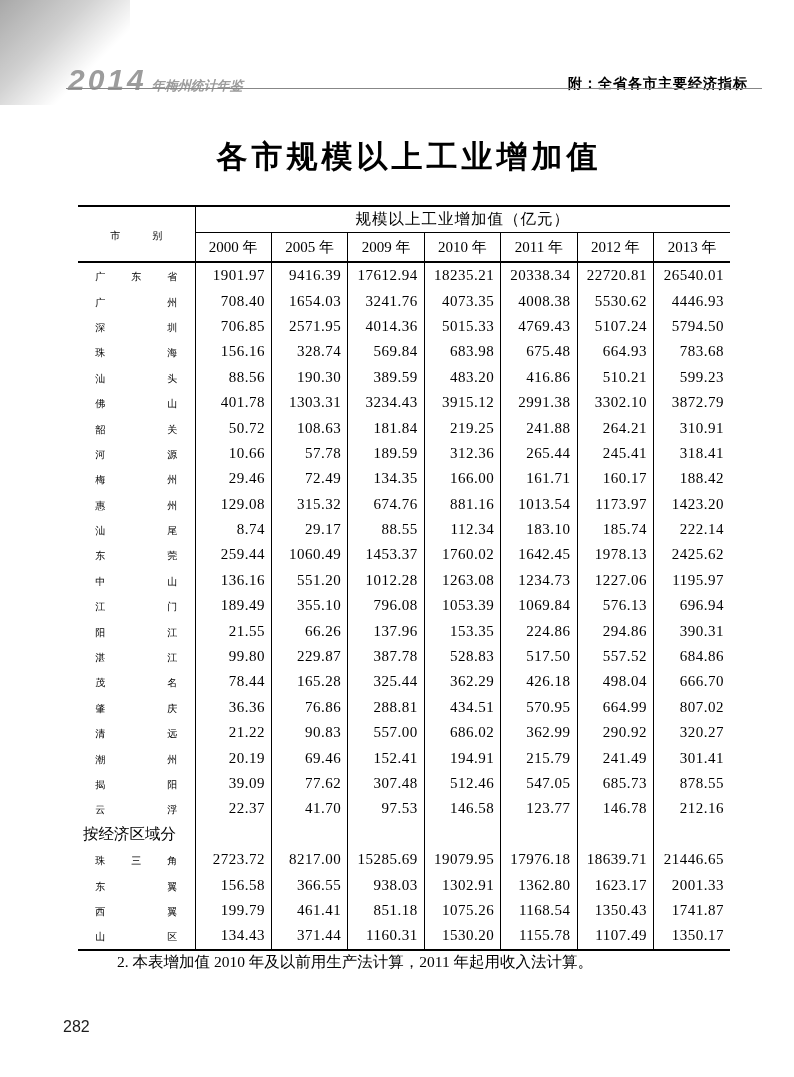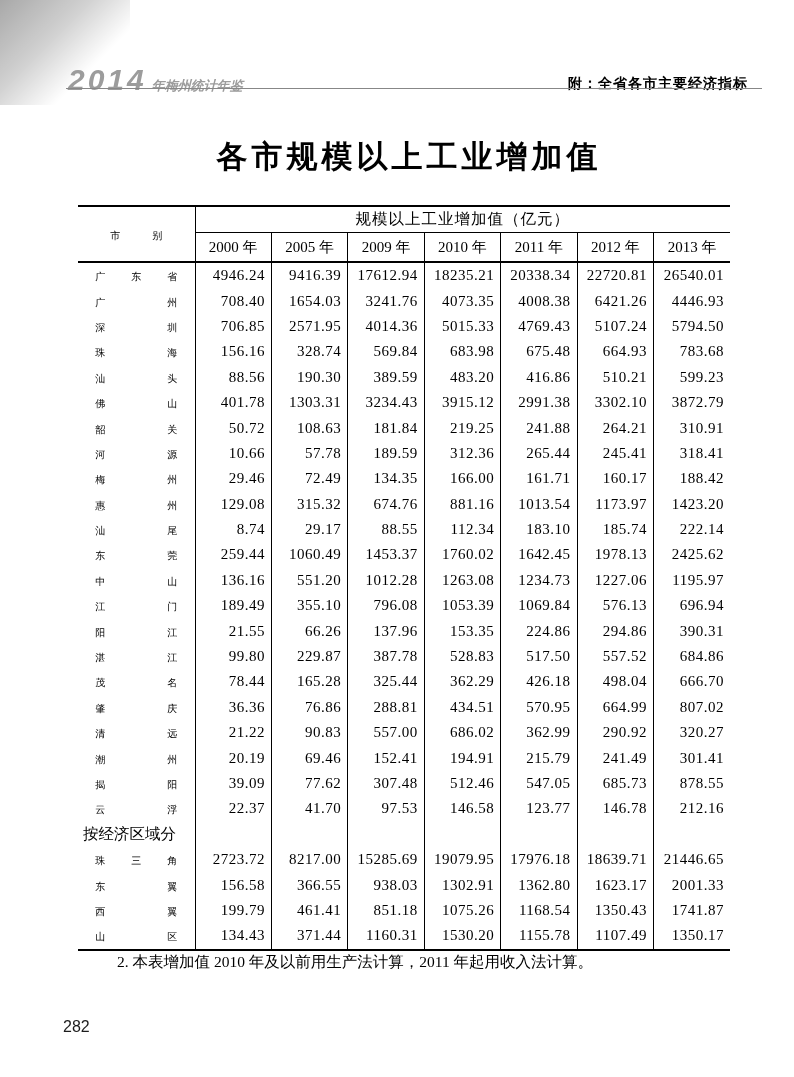--- a/index.html
+++ b/index.html
@@ -112,36 +112,36 @@
         <th>2009 年</th>
         <th>2010 年</th>
         <th>2011 年</th>
         <th>2012 年</th>
         <th>2013 年</th>
       </tr>
     </thead>
     <tbody id="table-body">
         <tr>
           <td class="name-cell"><span class="jname w3">广东省</span></td>
-          <td class="num-cell">4946.24</td>
+          <td class="num-cell">1901.97</td>
           <td class="num-cell">9416.39</td>
           <td class="num-cell">17612.94</td>
           <td class="num-cell">18235.21</td>
           <td class="num-cell">20338.34</td>
           <td class="num-cell">22720.81</td>
           <td class="num-cell">26540.01</td>
         </tr>
         <tr>
           <td class="name-cell"><span class="jname w3">广州</span></td>
           <td class="num-cell">708.40</td>
           <td class="num-cell">1654.03</td>
           <td class="num-cell">3241.76</td>
           <td class="num-cell">4073.35</td>
           <td class="num-cell">4008.38</td>
-          <td class="num-cell">6421.26</td>
+          <td class="num-cell">5530.62</td>
           <td class="num-cell">4446.93</td>
         </tr>
         <tr>
           <td class="name-cell"><span class="jname w3">深圳</span></td>
           <td class="num-cell">706.85</td>
           <td class="num-cell">2571.95</td>
           <td class="num-cell">4014.36</td>
           <td class="num-cell">5015.33</td>
           <td class="num-cell">4769.43</td>
           <td class="num-cell">5107.24</td>

